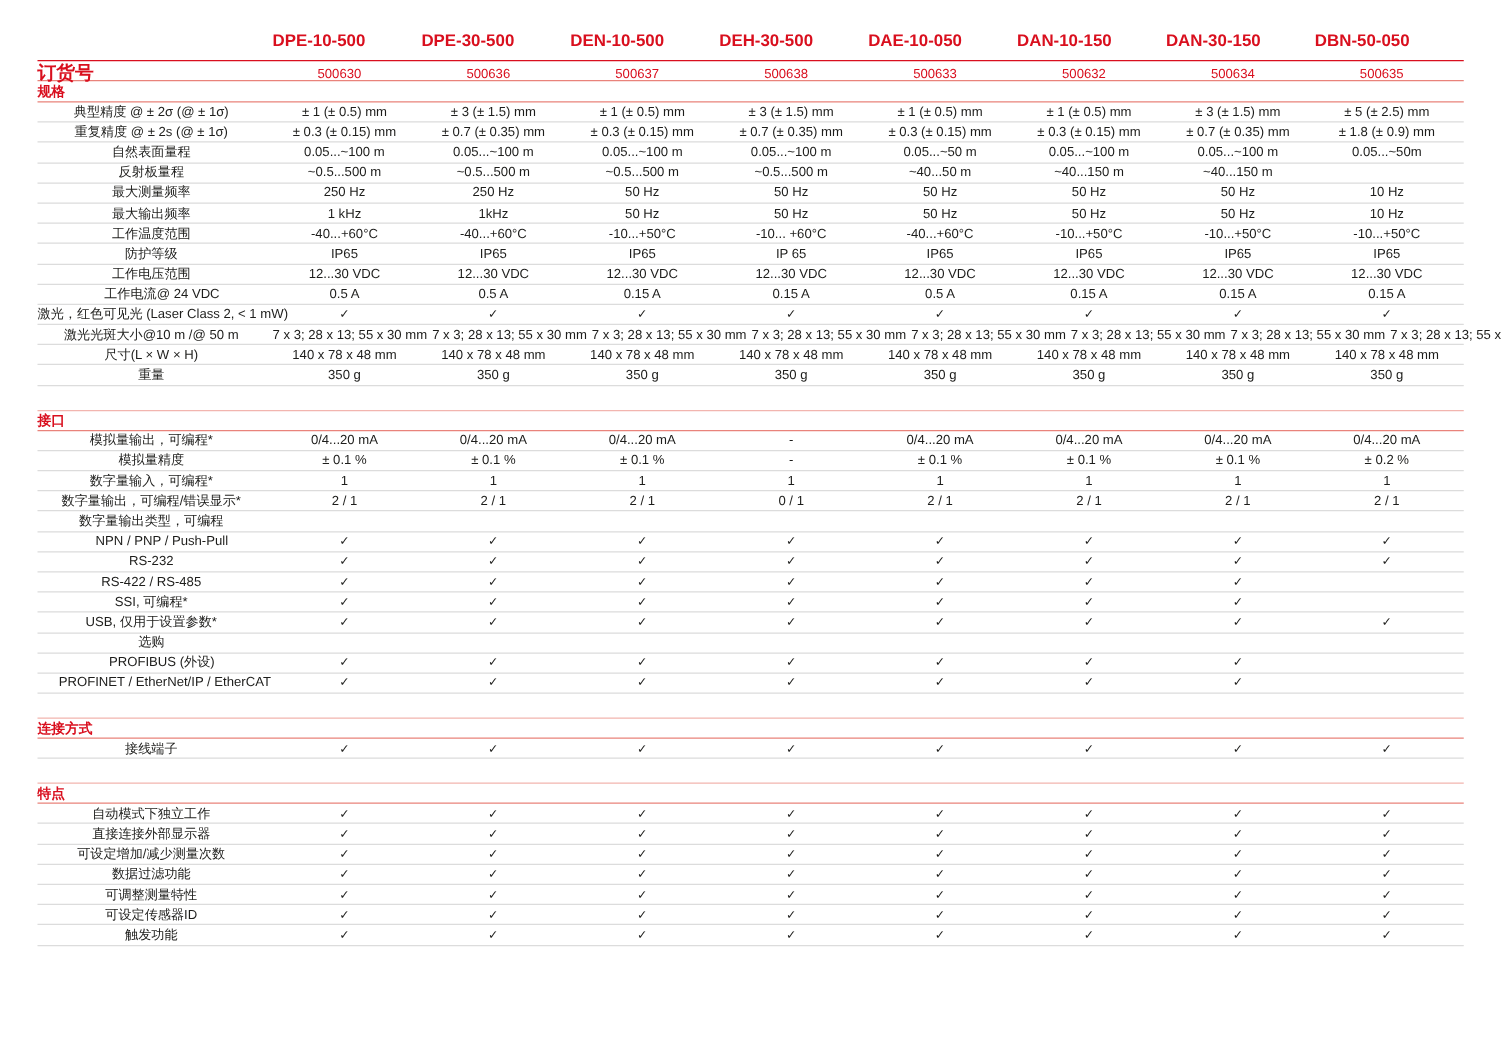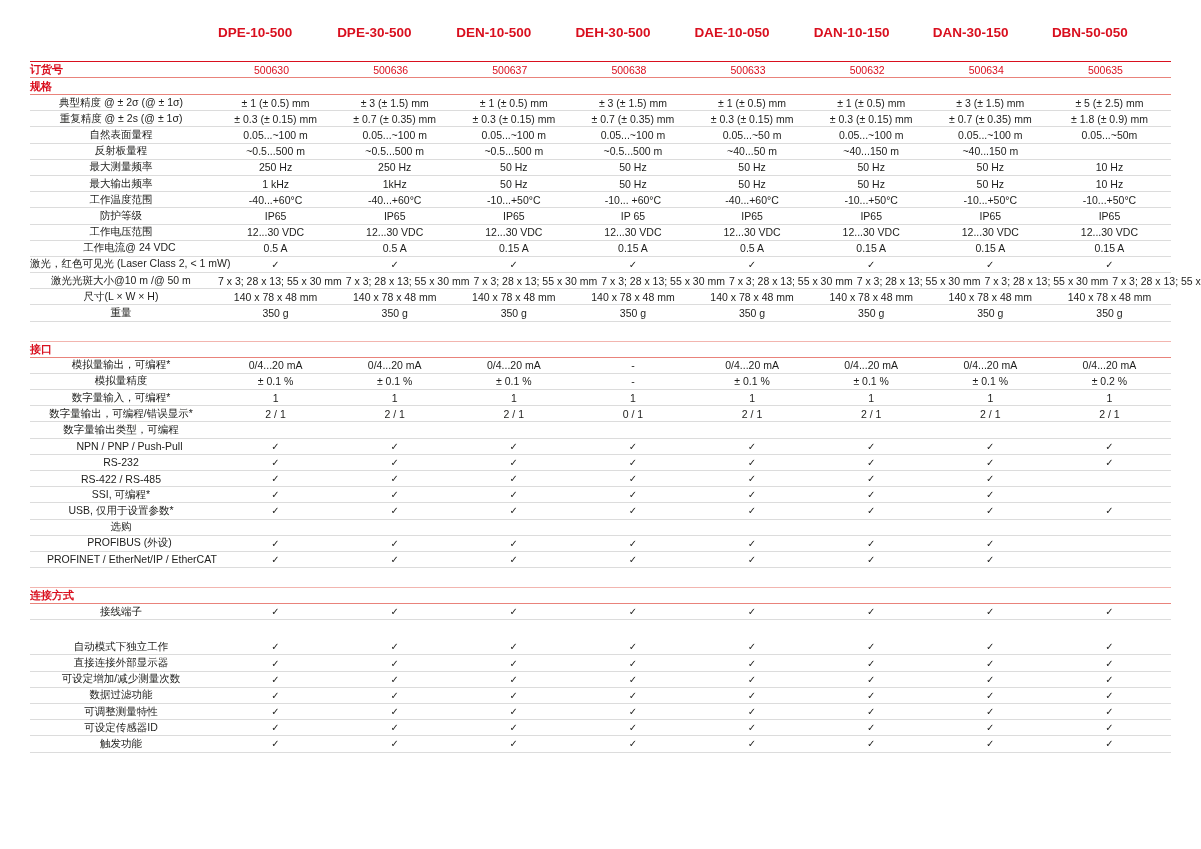--- a/index.html
+++ b/index.html
@@ -8,24 +8,24 @@
     background:#ffffff; color:#1d1d1b;
     font-family:"Liberation Sans", sans-serif;
   }
   .spec-table { position:absolute; left:30px; top:25px; width:1141px; }
   .srow {
     display:grid;
     grid-template-columns:188px repeat(8, 1fr);
     align-items:center;
     box-sizing:border-box;
   }
-  .header-row { padding-bottom:21px; border-bottom:1.5px solid var(--accent); }
+  .header-row { padding-bottom:8px; border-bottom:1.5px solid var(--accent); }
   .model { font-size:13.5px; font-weight:bold; color:var(--accent); white-space:nowrap; }
   .order-row { height:16px; border-bottom:1px solid var(--accent-soft); }
-  .order-label { font-size:11px; font-weight:bold; color:var(--accent); }
+  .order-label { font-size:15px; font-weight:bold; color:var(--accent); }
   .order-no { font-size:10.5px; color:var(--accent);padding-left:36px; }
   .section { width:100%; }
   .section.gap { margin-top:19px; }
   .section-title-row { height:17px; border-bottom:1px solid var(--accent-soft); }
   .section.gap .section-title-row { border-top:1px solid var(--accent-softer);margin-top:16px; }
   .section-title { font-size:11px; font-weight:bold; color:var(--accent); }
   .data-row { height:16.2px; border-bottom:1px solid var(--line); font-size:10.5px;text-align:center; }
   .row-label { white-space:nowrap; padding-right:6px; color:#1d1d1b; }
   .row-label.indent { padding-left:17px; }
   .val { white-space:nowrap; padding-right:4px; color:#1d1d1b; }
@@ -375,20 +375,23 @@
           <div class="val check">✓</div>
           <div class="val check">✓</div>
           <div class="val check">✓</div>
           <div class="val check">✓</div>
           <div class="val check">✓</div>
           <div class="val check">✓</div>
           <div class="val check">✓</div>
         </div>
       </div>
       <div class="section gap">
+        <div class="srow section-title-row">
+          <div class="section-title">特点</div>
+        </div>
         <div class="srow data-row">
           <div class="row-label">自动模式下独立工作</div>
           <div class="val check">✓</div>
           <div class="val check">✓</div>
           <div class="val check">✓</div>
           <div class="val check">✓</div>
           <div class="val check">✓</div>
           <div class="val check">✓</div>
           <div class="val check">✓</div>
           <div class="val check">✓</div>

